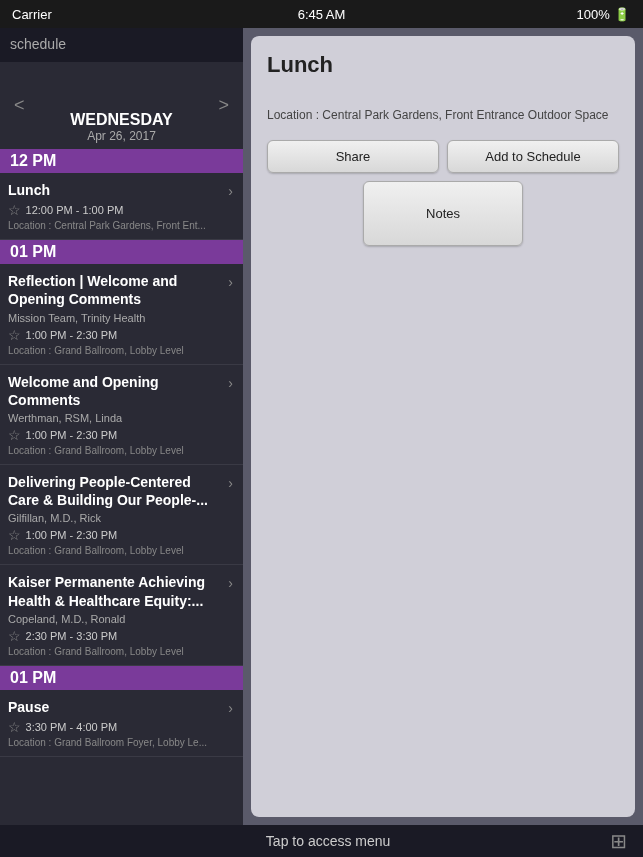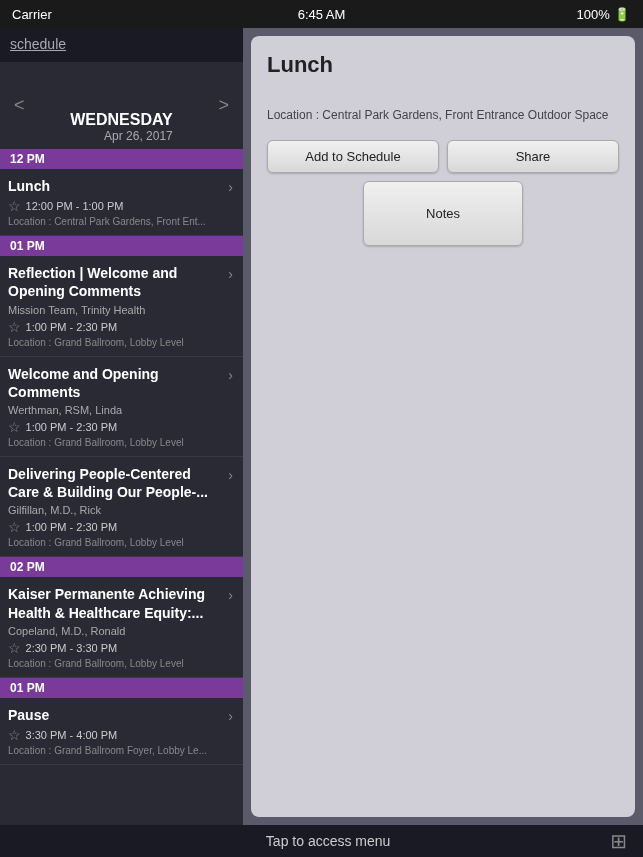--- a/index.html
+++ b/index.html
@@ -48,21 +48,20 @@
 
     .panel-header {
       background: #1a1a25;
       padding: 8px 10px 6px;
     }
     .panel-title {
       color: #aaaaaa;
       font-size: 14px;
       font-weight: 500;
       margin-bottom: 4px;
-      text-decoration: underline;
     }
 
     .date-nav {
       display: flex;
       align-items: center;
       justify-content: space-between;
       background: #2a2a35;
       padding: 6px 8px;
     }
     .date-nav-arrow {
@@ -76,35 +75,34 @@
       margin-top: 43px;
     }
     .date-day {
       color: white;
       font-size: 16px;
       font-weight: bold;
     }
     .date-full {
       color: #aaaaaa;
       font-size: 12px;
-      text-align: right;
     }
 
     .schedule-list {
       flex: 1;
       overflow-y: auto;
     }
     .schedule-list::-webkit-scrollbar { width: 4px; }
     .schedule-list::-webkit-scrollbar-track { background: #1a1a25; }
     .schedule-list::-webkit-scrollbar-thumb { background: #555; border-radius: 2px; }
 
     .time-label {
       background: #7a3a9a;
       color: white;
-      font-size: 12px;
+      font-size: 16px;
       font-weight: bold;
       padding: 3px 10px;
     }
 
     .schedule-item {
       border-bottom: 1px solid #3a3a45;
       padding: 8px 10px 8px 8px;
       display: flex;
       align-items: flex-start;
       cursor: pointer;
@@ -319,21 +317,20 @@
           <div class="item-subtitle">Gilfillan, M.D., Rick</div>
           <div class="item-time-row">
             <span class="star-icon">☆</span>
             <span class="item-time">1:00 PM - 2:30 PM</span>
           </div>
           <div class="item-location">Location : Grand Ballroom, Lobby Level</div>
         </div>
         <span class="item-chevron">›</span>
       </div>
 
-      <div class="time-label">02 PM</div>
 
       <div class="schedule-item">
         <div class="item-content">
           <div class="item-title">Kaiser Permanente Achieving Health &amp; Healthcare Equity:...</div>
           <div class="item-subtitle">Copeland, M.D., Ronald</div>
           <div class="item-time-row">
             <span class="star-icon">☆</span>
             <span class="item-time">2:30 PM - 3:30 PM</span>
           </div>
           <div class="item-location">Location : Grand Ballroom, Lobby Level</div>
@@ -359,22 +356,22 @@
   </div>
 
   <div class="right-panel">
     <div class="detail-title">Lunch</div>
     <div class="detail-meta">
       <br>
       <span>Location : Central Park Gardens, Front Entrance Outdoor Space</span>
     </div>
     <div class="detail-actions">
       <div class="action-row">
+        <button class="action-btn">Share</button>
         <button class="action-btn">Add to Schedule</button>
-        <button class="action-btn">Share</button>
       </div>
       <button class="notes-btn">Notes</button>
     </div>
   </div>
 
 </div>
 
 <div class="bottom-bar">
   <span style="width:30px"></span>
   <span class="bottom-bar-label">Tap to access menu</span>

